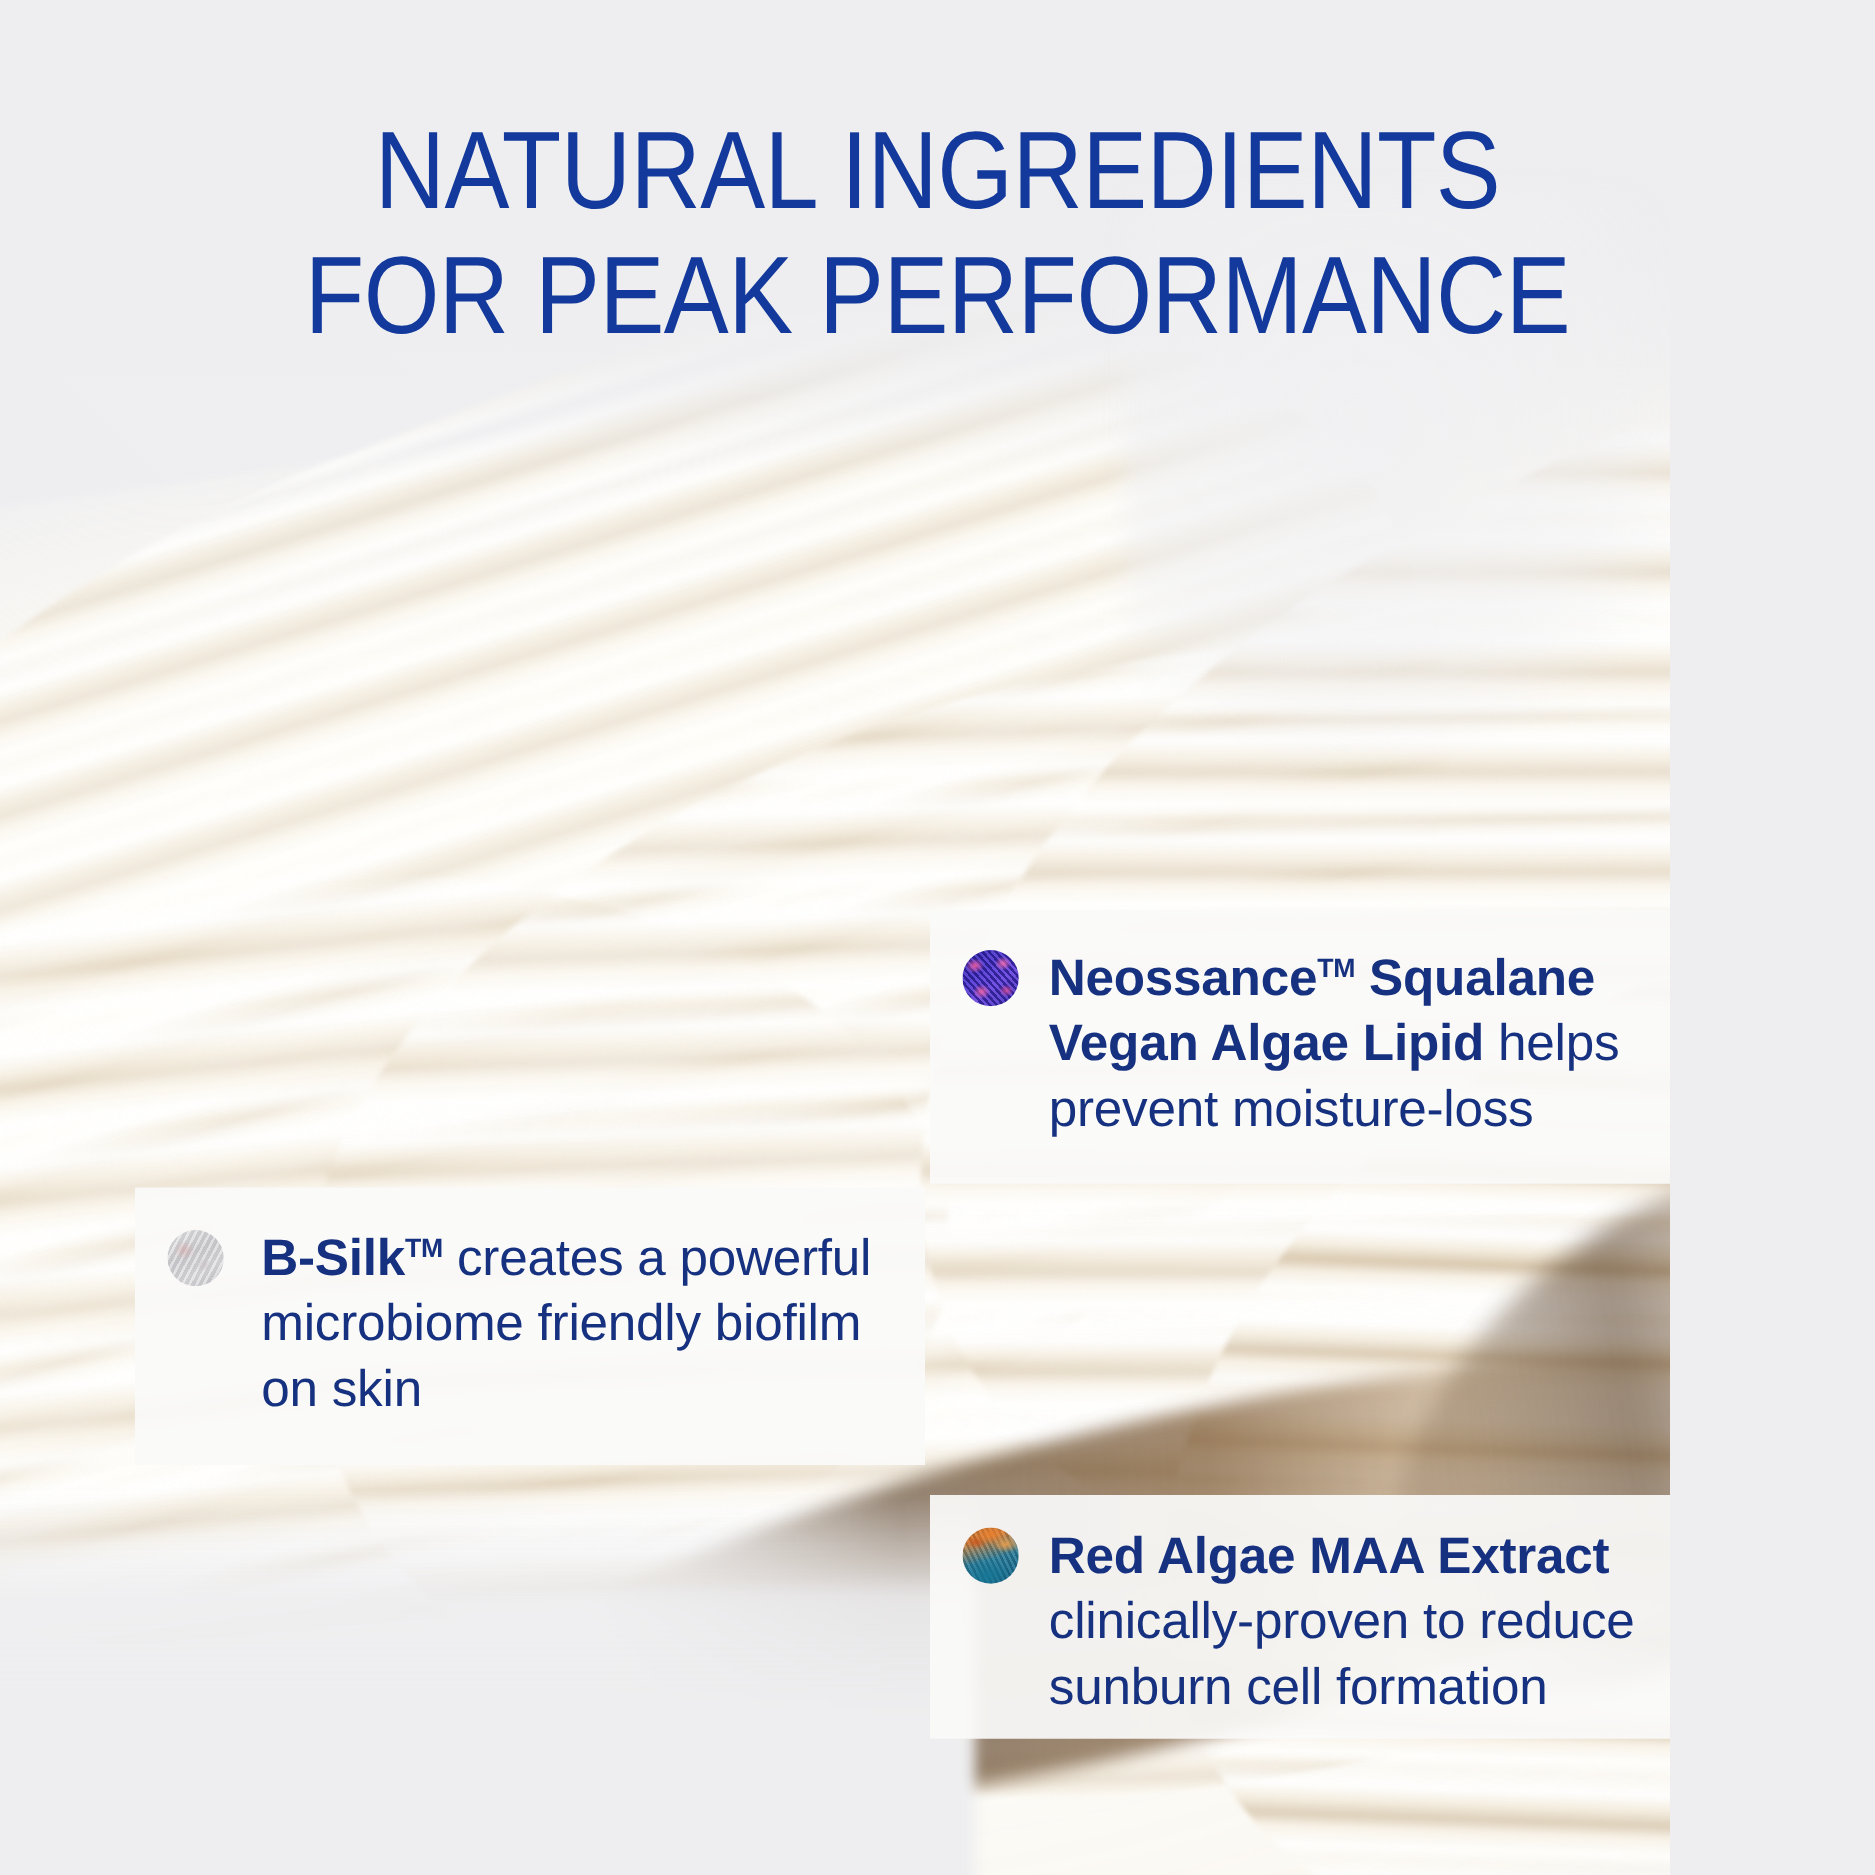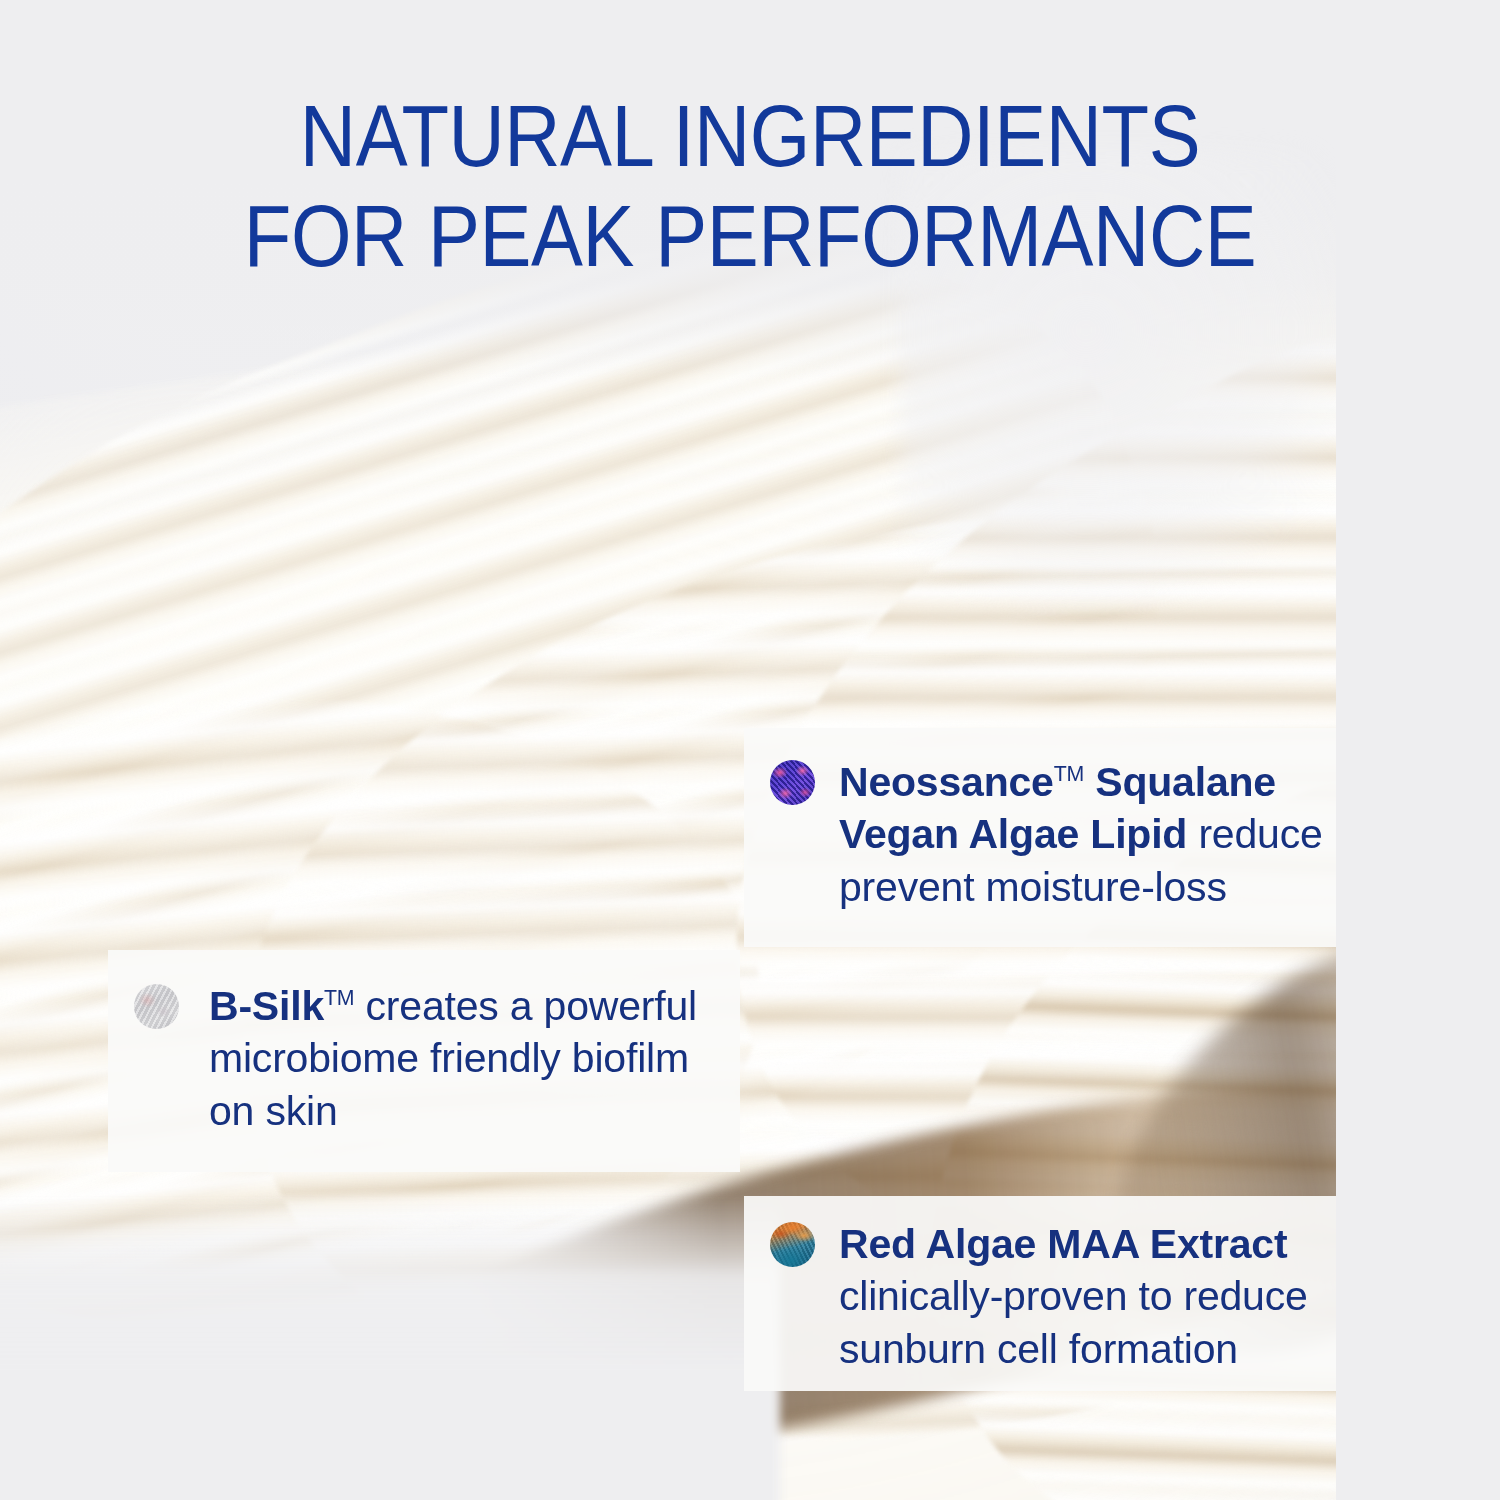--- a/index.html
+++ b/index.html
@@ -231,21 +231,21 @@
     font-weight:400;
     font-size:41px;
     line-height:1.28;
     letter-spacing:-0.2px;
   }
   .card .body b{font-weight:700;}
   .card .body sup{
     font-size:.52em;
     vertical-align:super;
     line-height:0;
-    font-weight:400;
+    font-weight:700;
     text-align:right;
   }
 
   
   #card-squalane{ left:744px;  top:728px;  width:646px;  height:219px; padding:32px 26px 0 26px; box-sizing:border-box;}
   #card-bsilk   { left:108px;  top:950px;  width:632px;  height:222px; padding:34px 22px 0 26px; box-sizing:border-box;}
   #card-algae   { left:744px;  top:1196px; width:686px;  height:195px; padding:26px 26px 0 26px; box-sizing:border-box;}
 
   #card-squalane .body{margin-left:24px;margin-top:-4px;}
   #card-bsilk .body   {margin-left:30px;margin-top:-4px;}
@@ -296,21 +296,21 @@
     <div class="plate-br"></div>
     <div class="plate-top"></div>
     <div class="plate-topright"></div>
   </div>
 
   <div class="headline">NATURAL INGREDIENTS
 FOR PEAK PERFORMANCE</div>
 
   <div class="card" id="card-squalane">
     <span class="bullet ic-squalane"></span>
-    <div class="body"><b>Neossance</b><b><sup>TM</sup></b><b> Squalane Vegan Algae Lipid</b><span> reduce prevent moisture-loss</span></div>
+    <div class="body"><b>Neossance</b><b><sup>TM</sup></b><b> Squalane Vegan Algae Lipid</b><span> helps prevent moisture-loss</span></div>
   </div>
 
   <div class="card" id="card-algae">
     <span class="bullet ic-algae"></span>
     <div class="body"><b>Red Algae MAA Extract</b><span> clinically-proven to reduce sunburn cell formation</span></div>
   </div>
 
   <div class="card" id="card-bsilk">
     <span class="bullet ic-bsilk"></span>
     <div class="body"><b>B-Silk</b><b><sup>TM</sup></b><span> creates a powerful microbiome friendly biofilm on skin</span></div>

